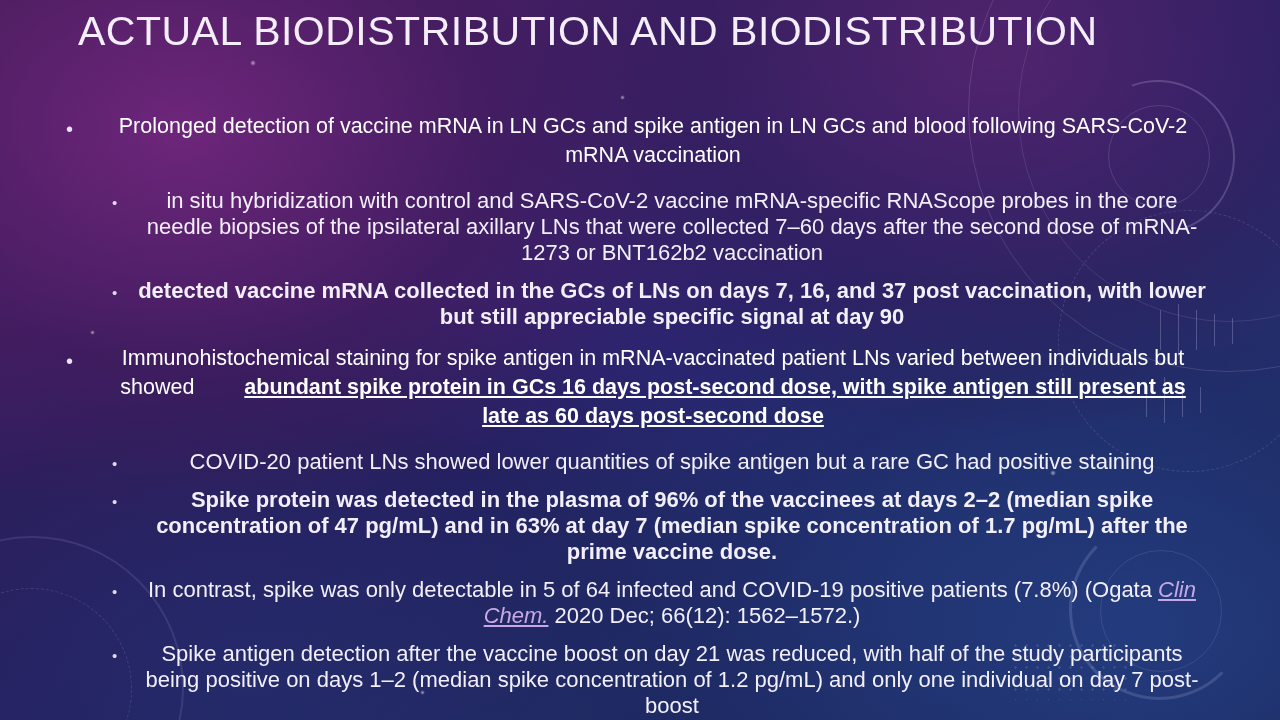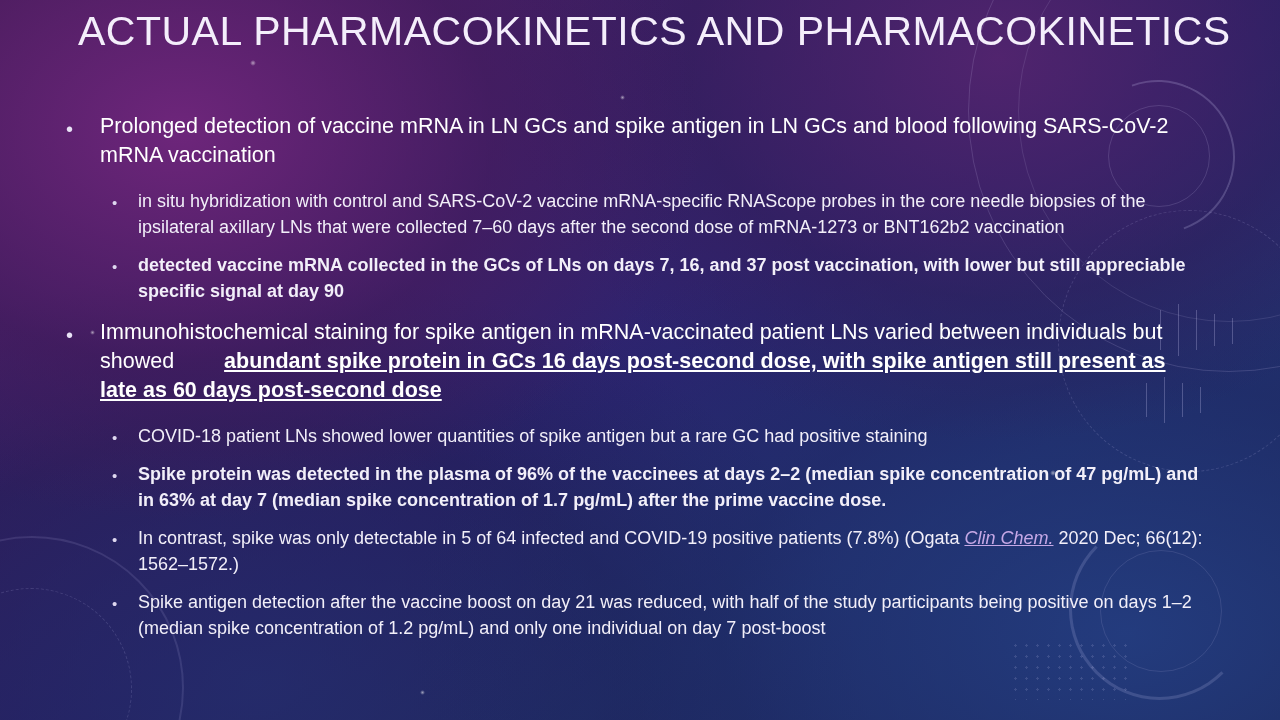--- a/index.html
+++ b/index.html
@@ -83,20 +83,21 @@
     display: flex;
     align-items: flex-start;
   }
   .marker {
     flex: 0 0 auto;
     color: #e9e3f6;
     line-height: 1;
   }
   .btext {
     flex: 1 1 auto;
+    text-align: center;
   }
 
   
   .lvl1 {
     margin-bottom: 6px;
   }
   .lvl1 .marker {
     width: 34px;
     font-size: 20px;
     padding-top: 7px;
@@ -112,21 +113,21 @@
     margin-top: 4px;
   }
   .lvl2-wrap { padding-left: 46px; }
   .lvl2 .marker {
     width: 26px;
     font-size: 15px;
     padding-top: 7px;
     color: #ded7ef;
   }
   .lvl2 .btext {
-    font-size: 18px;
+    font-size: 22px;
     line-height: 26px;
     color: #f2eff9;
   }
   .bold { font-weight: bold; }
   .ul { text-decoration: underline; margin-left: 44px; }
   .lnk {
     color: #c6a8e6;
     text-decoration: underline;
     font-style: italic;
   }
@@ -163,21 +164,21 @@
     <div class="tick" style="left:42px; top:8px; height:34px;"></div>
     <div class="tick" style="left:60px; top:12px; height:26px;"></div>
   </div>
 
   <div class="deco glow" style="left:250px; top:60px; width:6px; height:6px;"></div>
   <div class="deco glow" style="left:620px; top:95px; width:5px; height:5px;"></div>
   <div class="deco glow" style="left:90px; top:330px; width:5px; height:5px;"></div>
   <div class="deco glow" style="left:1050px; top:470px; width:6px; height:6px;"></div>
   <div class="deco glow" style="left:420px; top:690px; width:5px; height:5px;"></div>
 
-  <div class="title">ACTUAL PHARMACOKINETICS AND PHARMACOKINETICS</div>
+  <div class="title">ACTUAL BIODISTRIBUTION AND BIODISTRIBUTION</div>
 
   <div class="content">
 
     <div class="bullet-row lvl1">
       <div class="marker">•</div>
       <div class="btext">Prolonged detection of vaccine mRNA in LN GCs and spike antigen in LN GCs and blood following SARS-CoV-2 mRNA vaccination</div>
     </div>
 
     <div class="lvl2-wrap">
       <div class="spacer-sm"></div>
@@ -196,21 +197,21 @@
 
     <div class="bullet-row lvl1">
       <div class="marker">•</div>
       <div class="btext"><span>Immunohistochemical staining for spike antigen in mRNA-vaccinated patient LNs varied between individuals but showed </span><span class="bold ul">abundant spike protein in GCs 16 days post-second dose, with spike antigen still present as late as 60 days post-second dose</span></div>
     </div>
 
     <div class="lvl2-wrap">
       <div class="spacer-sm"></div>
       <div class="bullet-row lvl2">
         <div class="marker">•</div>
-        <div class="btext">COVID-18 patient LNs showed lower quantities of spike antigen but a rare GC had positive staining</div>
+        <div class="btext">COVID-20 patient LNs showed lower quantities of spike antigen but a rare GC had positive staining</div>
       </div>
       <div class="spacer-sm"></div>
       <div class="bullet-row lvl2">
         <div class="marker">•</div>
         <div class="btext bold">Spike protein was detected in the plasma of 96% of the vaccinees at days 2–2 (median spike concentration of 47 pg/mL) and in 63% at day 7 (median spike concentration of 1.7 pg/mL) after the prime vaccine dose.</div>
       </div>
       <div class="spacer-sm"></div>
       <div class="bullet-row lvl2">
         <div class="marker">•</div>
         <div class="btext"><span>In contrast, spike was only detectable in 5 of 64 infected and COVID-19 positive patients (7.8%) (Ogata </span><a class="lnk" href="#">Clin Chem.</a><span> 2020 Dec; 66(12): 1562–1572.)</span></div>

